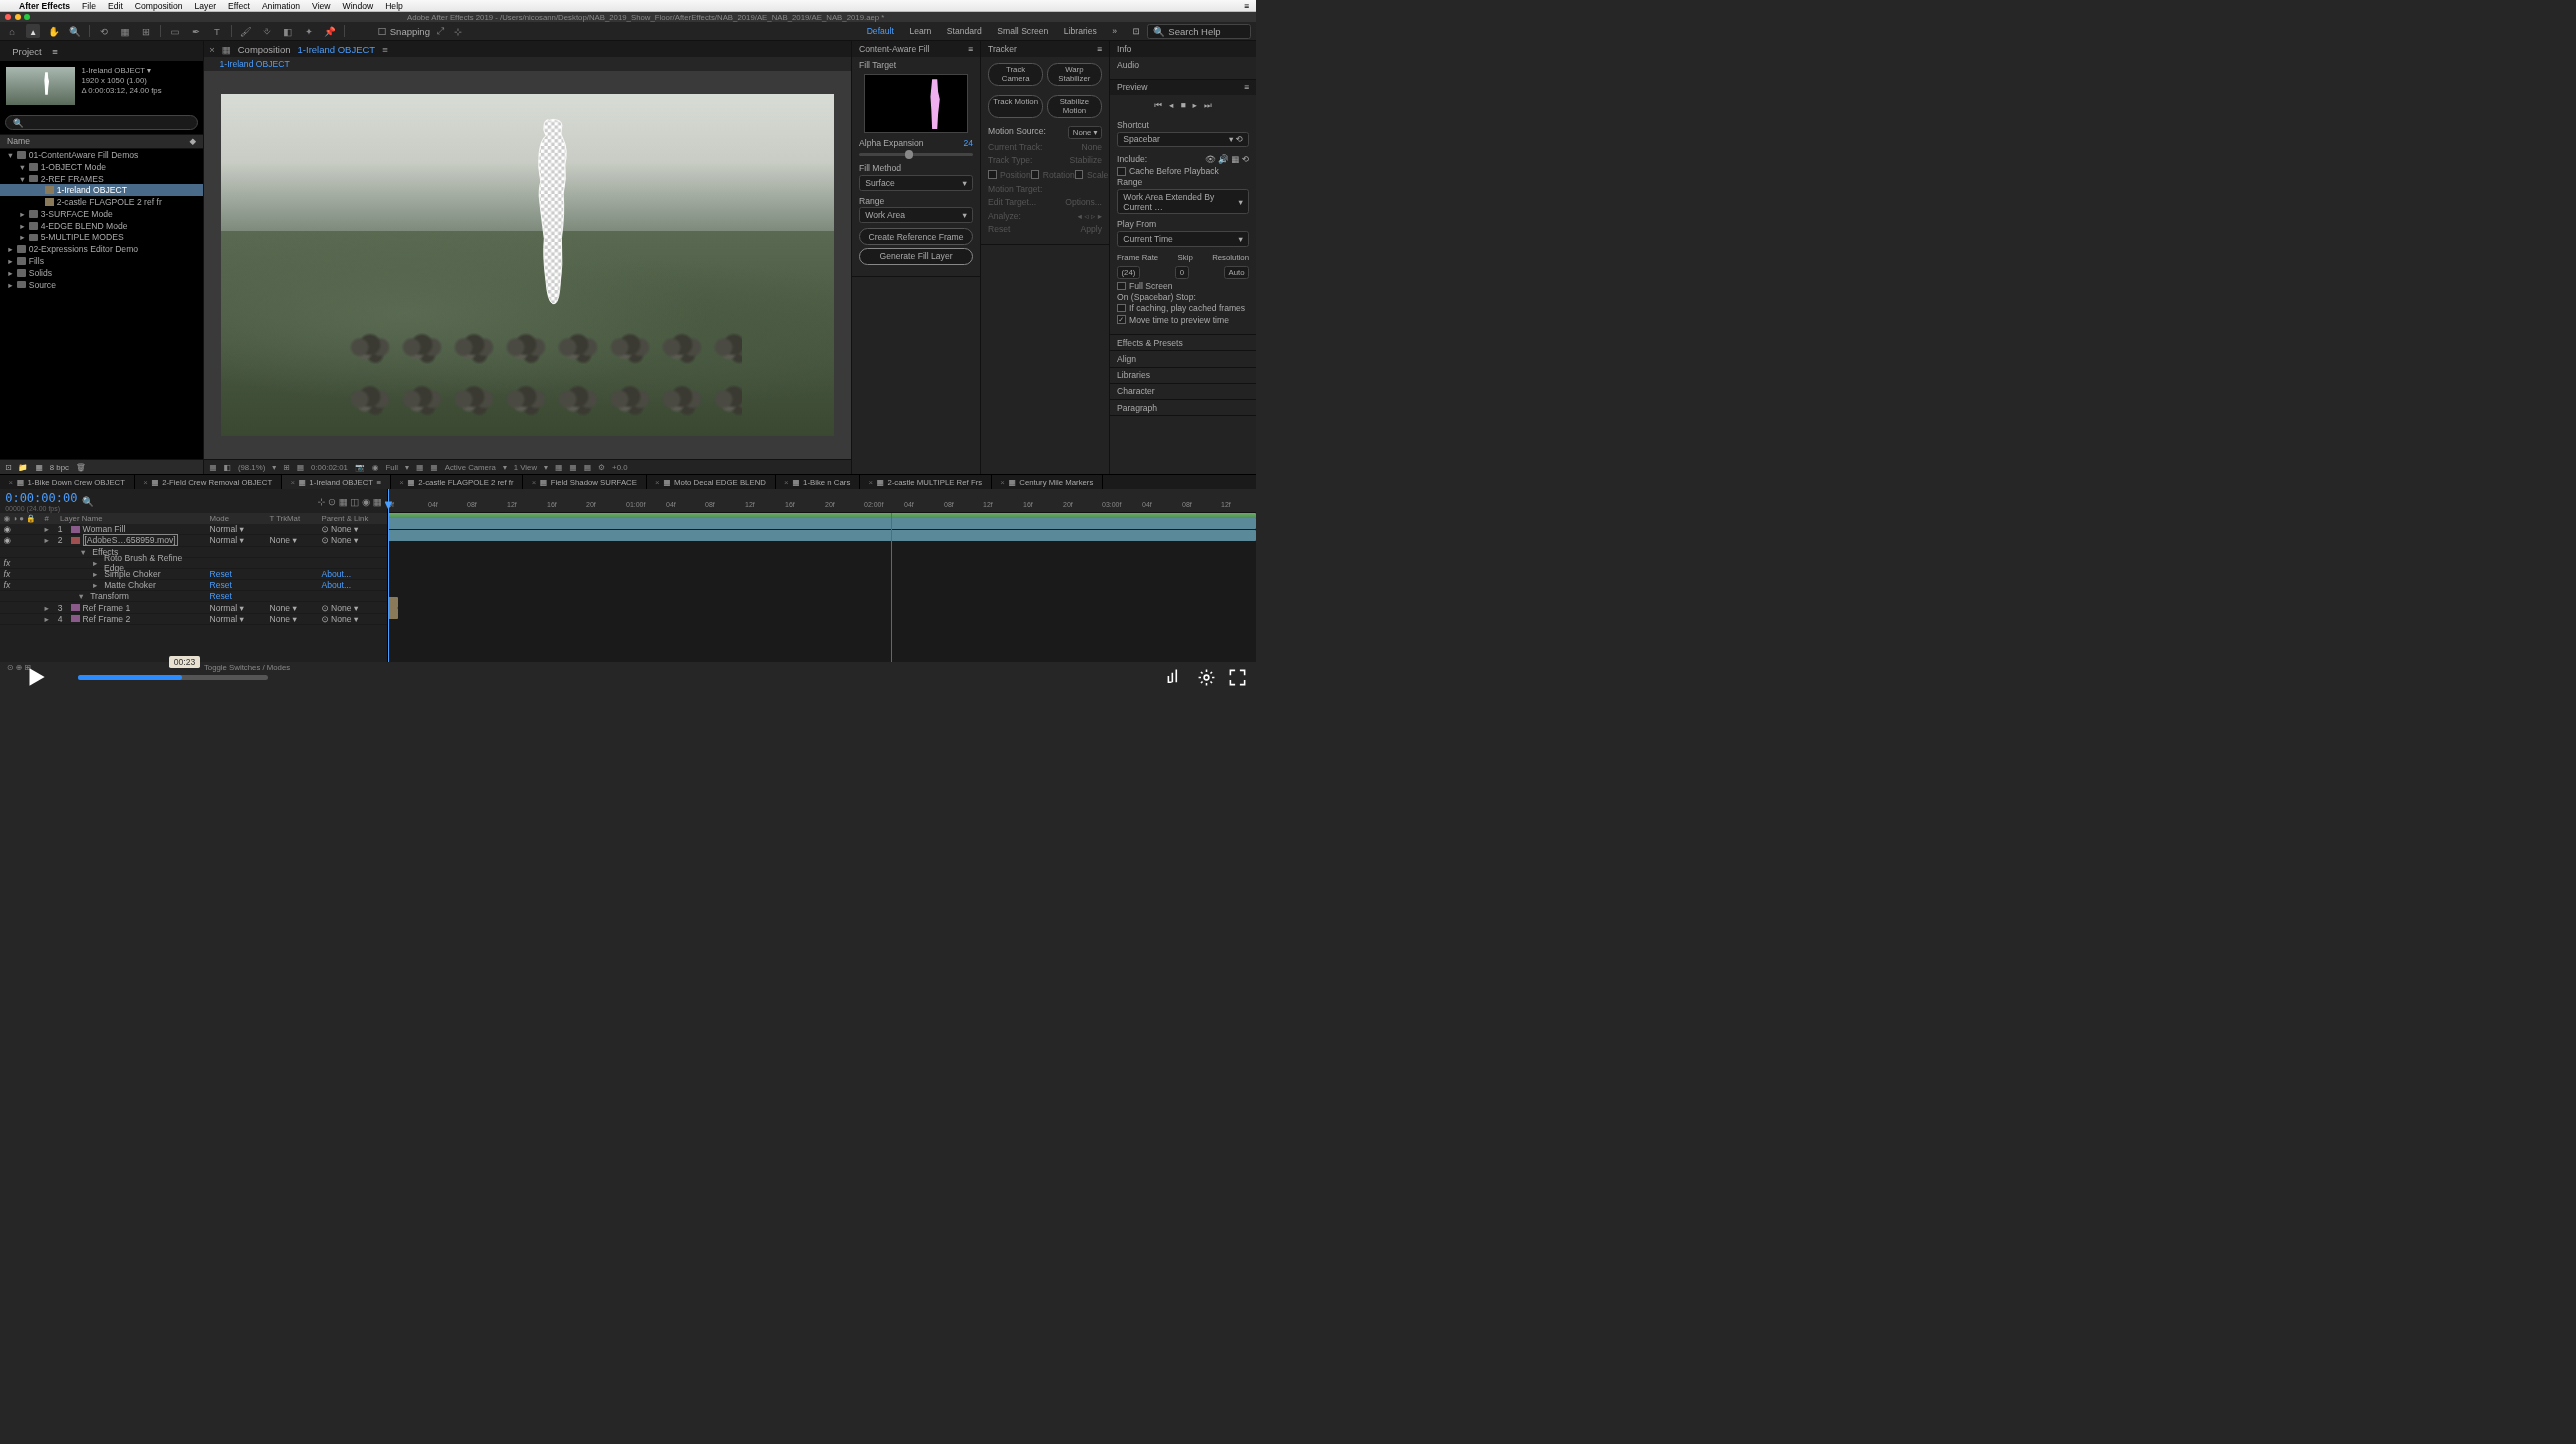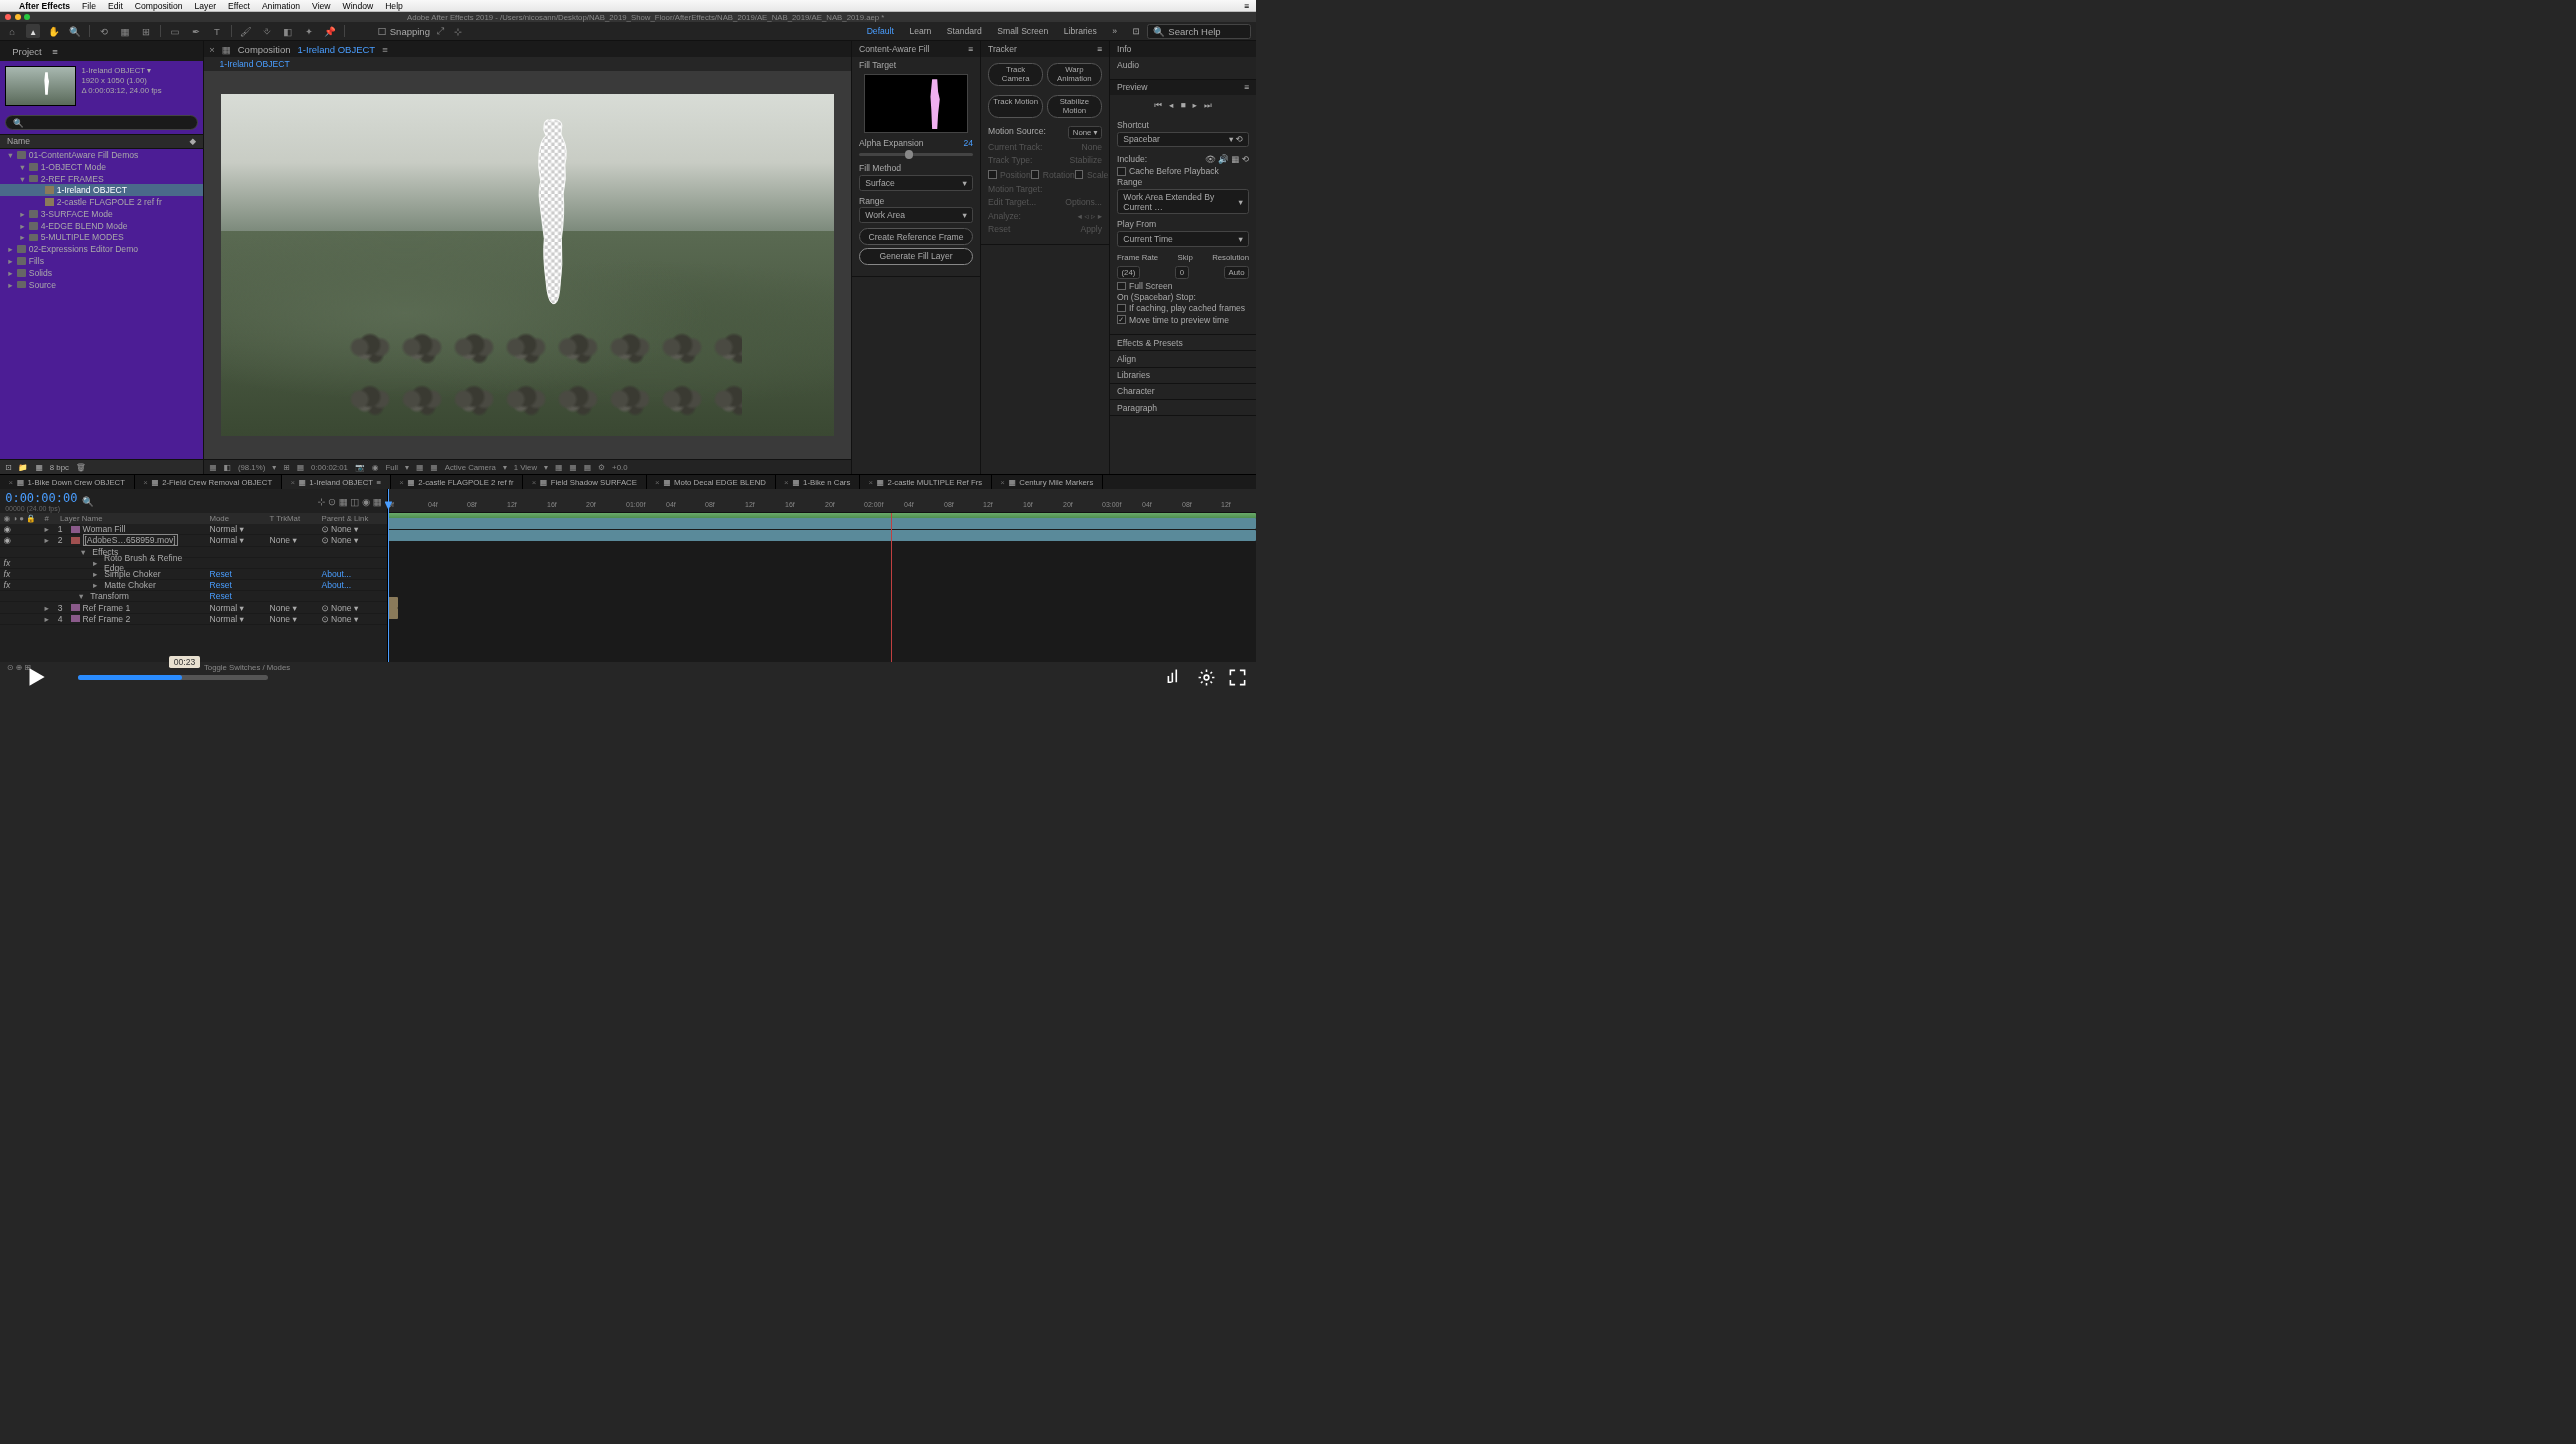--- a/index.html
+++ b/index.html
@@ -27,21 +27,21 @@
 .toolbar .sep { width: 0.9px; height: 12px; background: #444; }
 .toolbar .workspace-tabs { margin-left: auto; display: flex; gap: 15.5px; font-size: 8.6px; }
 .toolbar .workspace-tabs span.active { color: #4a9eff; }
 .toolbar .snapping { display: flex; align-items: center; gap: 3.5px; margin-left: 26px; }
 .toolbar .search-help { background: #1a1a1a; border: 0.9px solid #444; border-radius: 2.6px; padding: 0.9px 5.2px; display: flex; align-items: center; gap: 3.5px; width: 104px; }
 
 
 .main-area { display: flex; height: 433px; }
 
 
-.project-panel { width: 204px; background: #4c1d95; display: flex; flex-direction: column; border-right: 0.9px solid #111; }
+.project-panel { width: 204px; background: #000000; display: flex; flex-direction: column; border-right: 0.9px solid #111; }
 .panel-tab { background: #1a1a1a; padding: 2.6px 7px; display: flex; align-items: center; }
 .panel-tab span { padding: 1.7px 5.2px; }
 .project-info { display: flex; padding: 5.2px; gap: 5.2px; }
 .project-thumb { width: 71px; height: 40px; background: linear-gradient(#a8b8b0,#5a6a5a); border: 0.9px solid #000; position: relative; }
 .project-thumb::after { content: ""; position: absolute; left: 36px; top: 5.2px; width: 8.6px; height: 22.4px; background: #fff; clip-path: polygon(35% 0, 65% 0, 70% 25%, 80% 40%, 70% 70%, 65% 100%, 35% 100%, 30% 60%, 25% 35%); }
 .project-meta { font-size: 7.8px; line-height: 1.3; color: #aaa; }
 .project-search { padding: 3.5px 5.2px; }
 .project-search input { width: 100%; background: #1a1a1a; border: 0.9px solid #444; border-radius: 8.6px; padding: 1.7px 7px; color: #aaa; font-size: 8.6px; }
 .project-header { background: #2a2a2a; padding: 1.7px 7px; font-size: 8.6px; border-top: 0.9px solid #111; border-bottom: 0.9px solid #111; display: flex; }
 .project-tree { flex: 1; overflow: auto; font-size: 8.6px; }
@@ -399,21 +399,21 @@
 
     <div class="right-col" style="width:129px;flex:none">
       <div class="sub-panel">
         <div class="sub-panel-header">
             <span>Tracker</span>
             <span style="margin-left:auto">≡</span>
           </div>
         <div class="sub-body">
           <div class="tracker-btns">
             <div class="pill-btn">Track Camera</div>
-            <div class="pill-btn">Warp Animation</div>
+            <div class="pill-btn">Warp Stabilizer</div>
             <div class="pill-btn">Track Motion</div>
             <div class="pill-btn">Stabilize Motion</div>
           </div>
           <div class="row" style="margin-top:3.5px">
               <span>Motion Source:</span>
               <span class="small-dd"><span>None</span> ▾</span>
             </div>
           <div class="row disabled">
               <span>Current Track:</span>
               <span>None</span>

